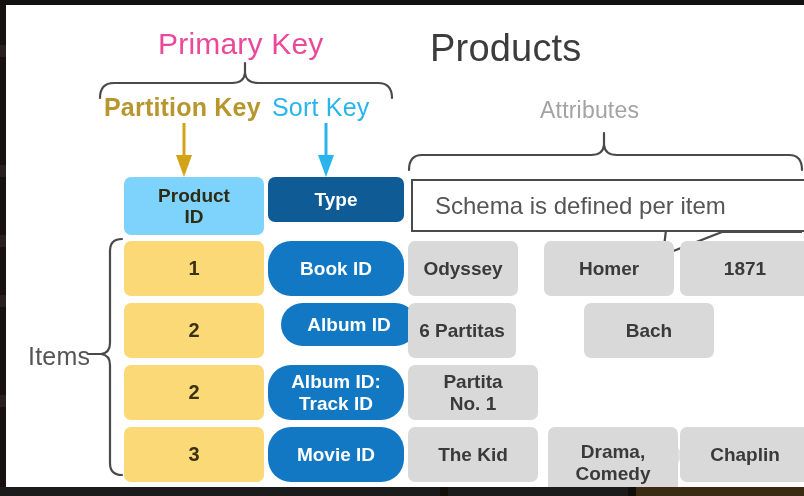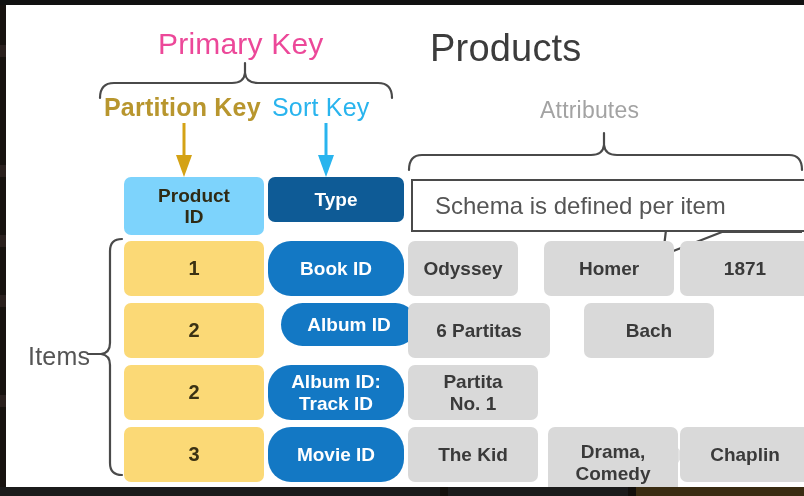--- a/index.html
+++ b/index.html
@@ -154,21 +154,21 @@
       <div class="callout-box">Schema is defined per item</div>
 
       <div class="cell pk" style="left:118px;top:236px;width:140px;height:55px;">1</div>
       <div class="cell sk" style="left:262px;top:236px;width:136px;height:55px;">Book ID</div>
       <div class="cell attr" style="left:402px;top:236px;width:110px;height:55px;">Odyssey</div>
       <div class="cell attr" style="left:538px;top:236px;width:130px;height:55px;">Homer</div>
       <div class="cell attr" style="left:674px;top:236px;width:130px;height:55px;">1871</div>
 
       <div class="cell pk" style="left:118px;top:298px;width:140px;height:55px;">2</div>
       <div class="cell sk" style="left:262px;top:298px;width:136px;height:43px;margin-left:13px;">Album  ID</div>
-      <div class="cell attr" style="left:402px;top:298px;width:142px;height:55px;">6 Partitas</div>
+      <div class="cell attr" style="left:402px;top:298px;width:108px;height:55px;">6 Partitas</div>
       <div class="cell attr" style="left:538px;top:298px;width:130px;height:55px;margin-left:40px;">Bach</div>
 
       <div class="cell pk" style="left:118px;top:360px;width:140px;height:55px;">2</div>
       <div class="cell sk" style="left:262px;top:360px;width:136px;height:55px;flex-direction:column;">
         <span>Album ID:</span>
         <span>Track ID</span>
       </div>
       <div class="cell attr" style="left:402px;top:360px;width:130px;height:55px;flex-direction:column;">
         <span>Partita</span>
         <span>No. 1</span>

